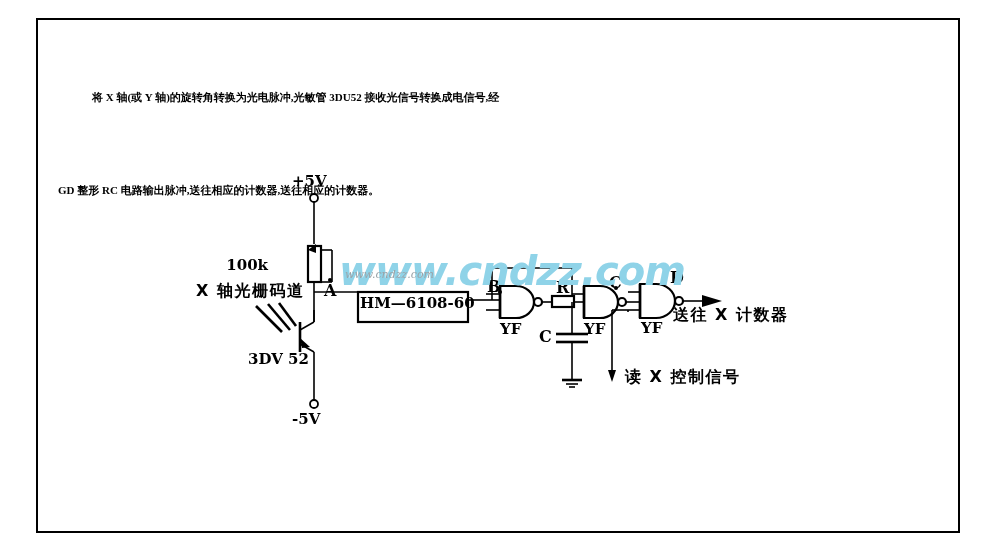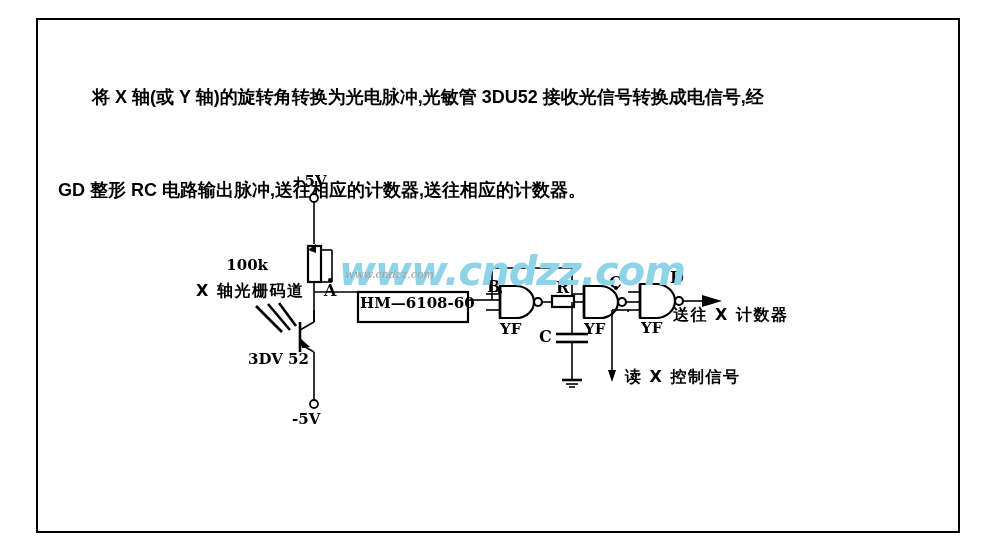--- a/index.html
+++ b/index.html
@@ -25,22 +25,22 @@
     border: 2px solid #000000;
     box-sizing: border-box;
   }
   
   #caption {
     position: absolute;
     left: 58px;
     top: 20px;
     width: 880px;
     color: #000000;
-    font-family: Liberation Sans, sans-serif;
-    font-size: 18px;
+    font-family: Liberation Serif, serif;
+    font-size: 11px;
     line-height: 31px;
     font-weight: 700;
     letter-spacing: 0px;
     white-space: pre-wrap;
   }
   #caption .ln1 { display: block; text-indent: 34px; }
   #caption .ln2 { display: block; }
 
   
   #circuit {

